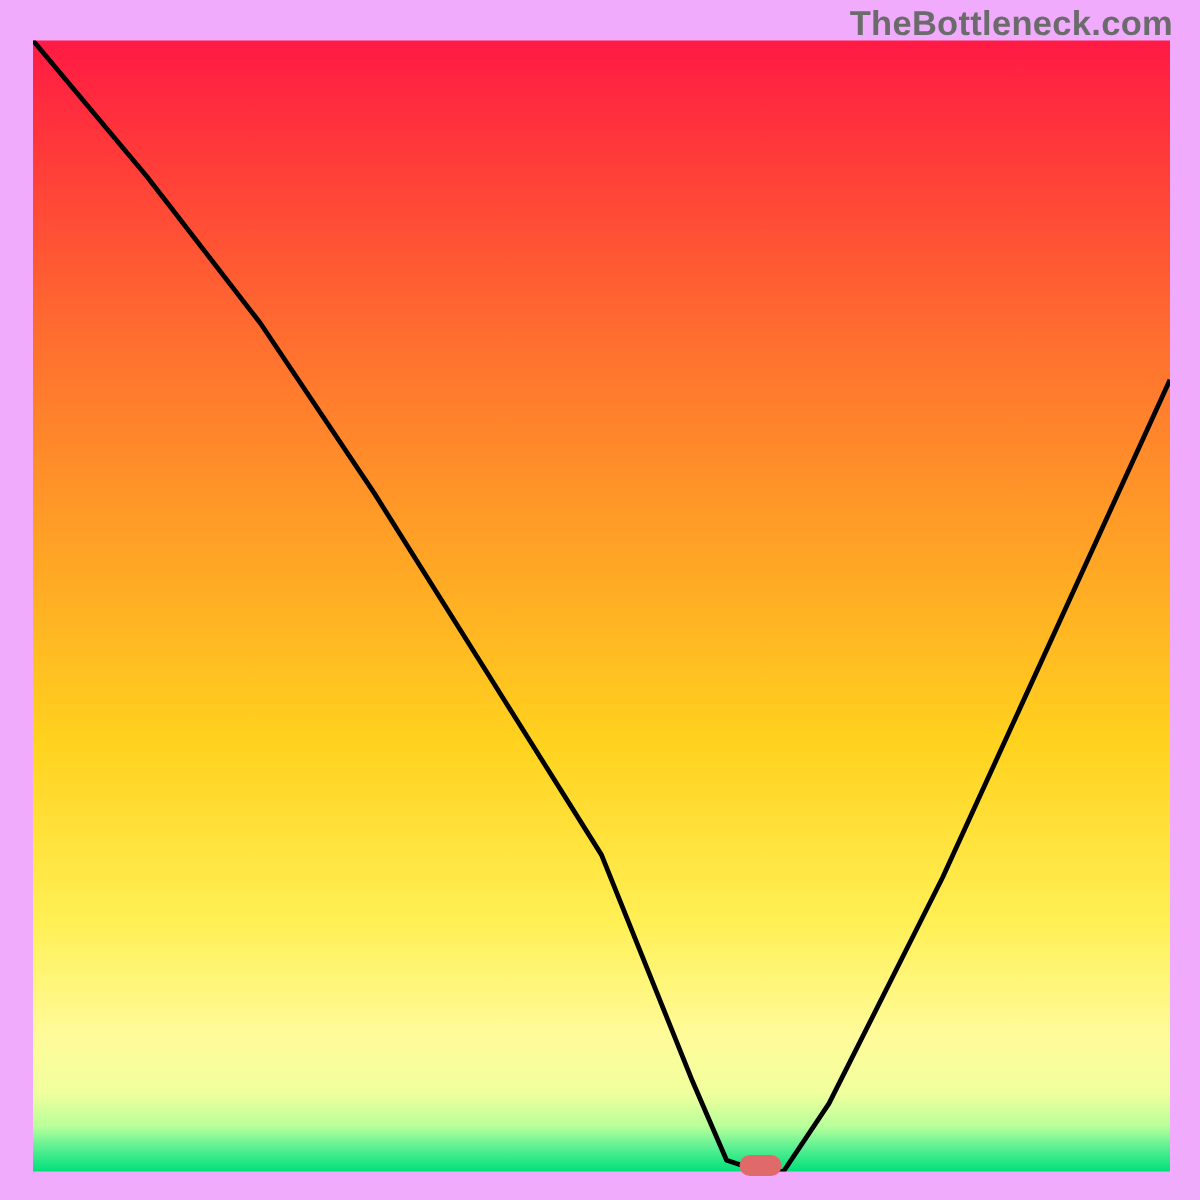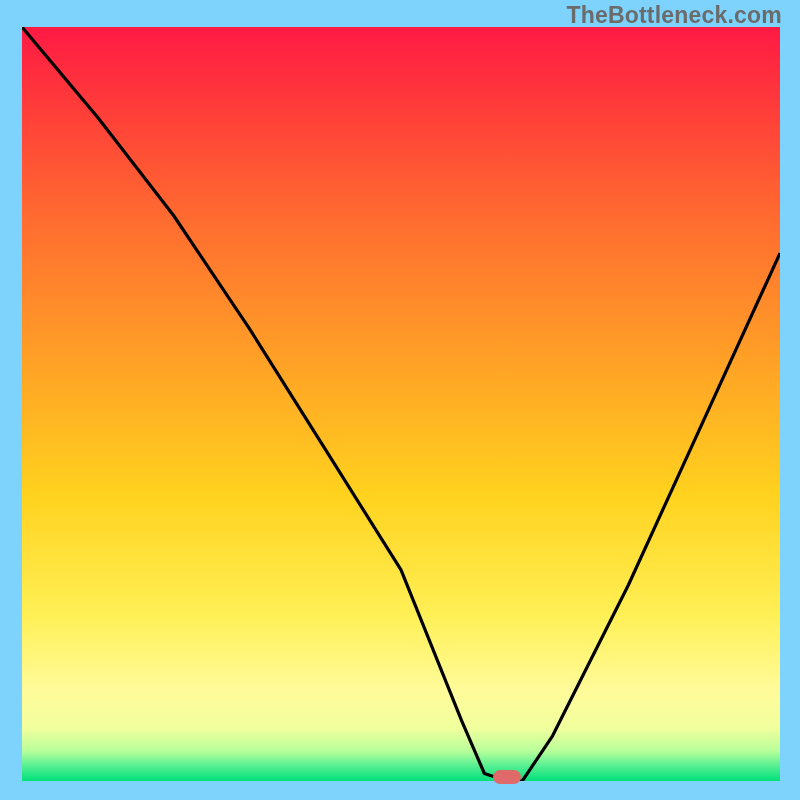--- a/index.html
+++ b/index.html
@@ -9,21 +9,21 @@
     height: 800px;
     background: #000;
     overflow: hidden;
   }
   .frame {
     position: absolute;
     left: 0;
     top: 0;
     width: 800px;
     height: 800px;
-    background: #7dd3fc;
+    background: #f0abfc;
   }
   .plot-area {
     position: absolute;
     left: 22px;
     top: 27px;
     width: 758px;
     height: 754px;
     background: linear-gradient(to bottom,
       #ff1a44 0%,
       #ff3a3a 10%,

